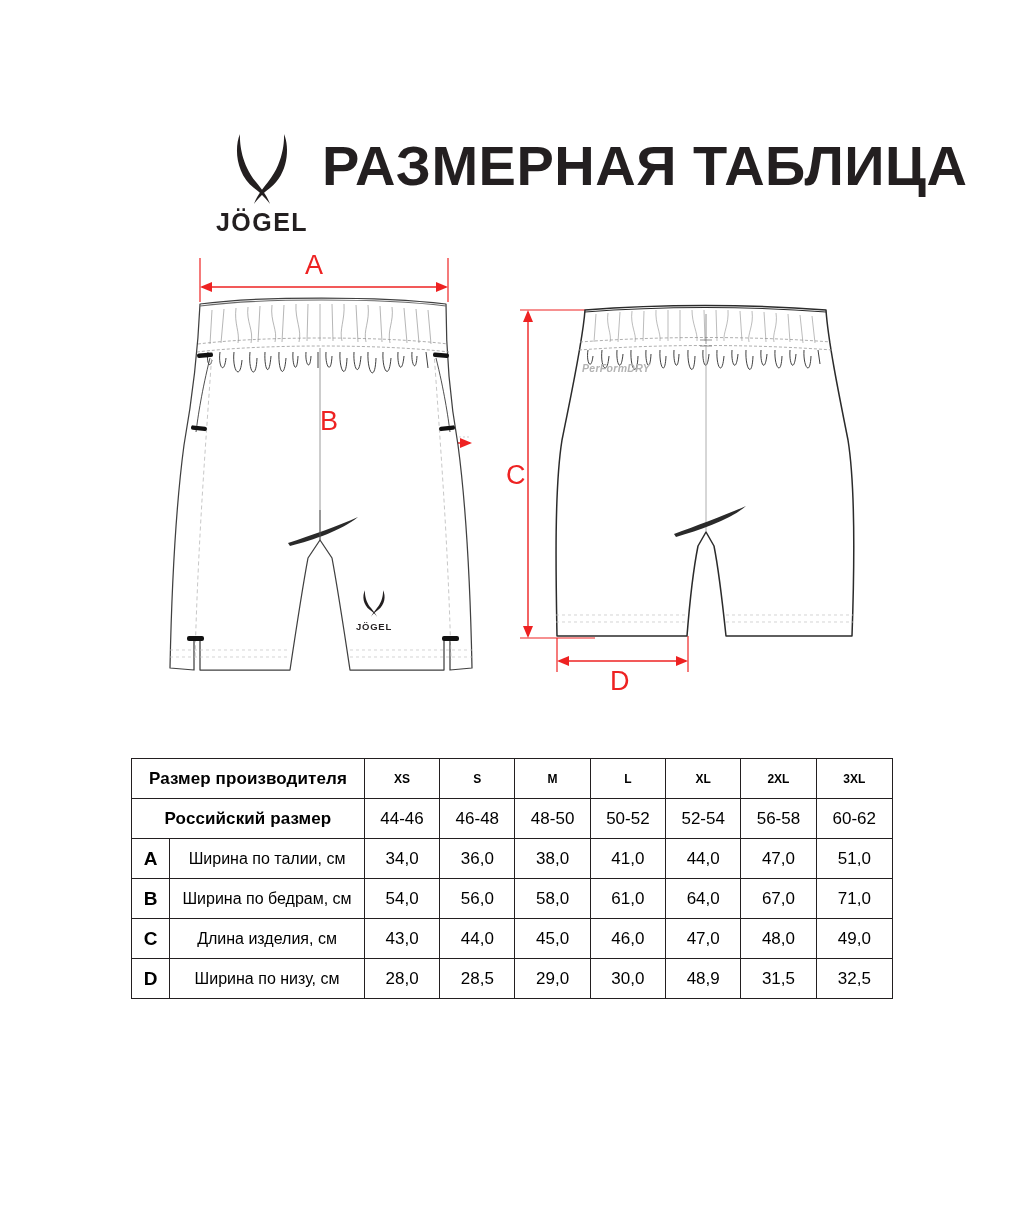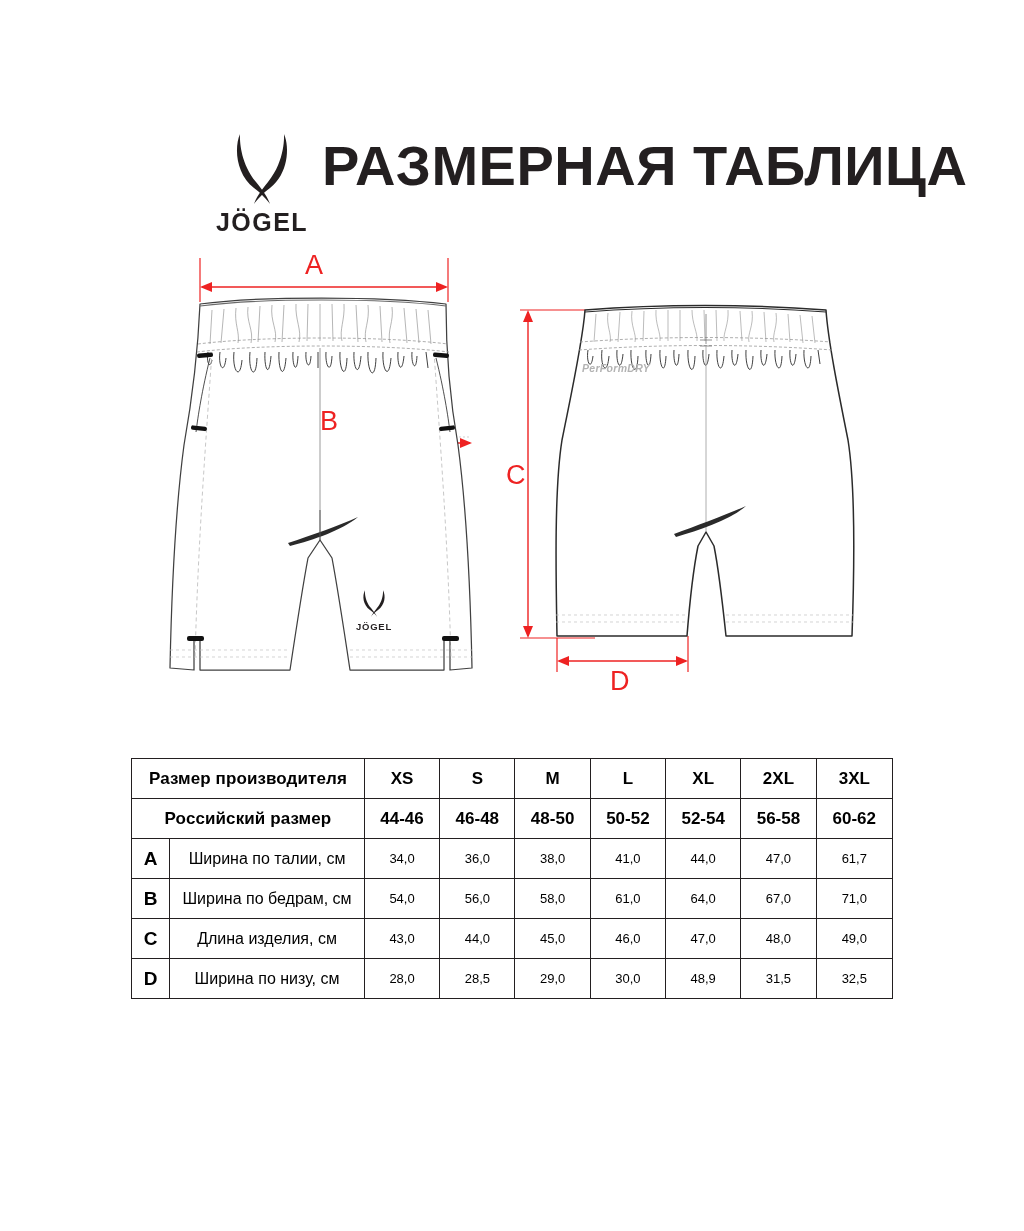--- a/index.html
+++ b/index.html
@@ -94,39 +94,39 @@
   col.c-size   { width: 75px; }
   col.c-size-last { width: 76px; }
 
   .hdr-label {
     font-weight: 700;
     font-size: 17px;
     letter-spacing: 0.1px;
   }
   .hdr-size {
     font-weight: 700;
-    font-size: 17px;
+    font-size: 12px;
   }
   .sub-val {
-    font-weight: 700;
+    font-weight: 400;
     font-size: 17px;
   }
   .row-letter {
     font-weight: 700;
     font-size: 19px;
   }
   .row-desc {
     font-weight: 400;
     font-size: 16px;
     text-align: left;
     padding-left: 12px;
   }
   .row-val {
     font-weight: 400;
-    font-size: 13px;
+    font-size: 17px;
     margin-left: 24px;
   }
 </style>
 </head>
 <body>
 
 <div id="header">
 
   <div id="brand-logo">
     <svg id="brand-mark" width="96" height="80" viewBox="0 0 96 80">
@@ -426,21 +426,21 @@
 
       <tr>
         <td class="row-letter">A</td>
         <td class="row-desc">Ширина по талии, см</td>
         <td class="row-val">34,0</td>
         <td class="row-val">36,0</td>
         <td class="row-val">38,0</td>
         <td class="row-val">41,0</td>
         <td class="row-val">44,0</td>
         <td class="row-val">47,0</td>
-        <td class="row-val">61,7</td>
+        <td class="row-val">51,0</td>
       </tr>
 
       <tr>
         <td class="row-letter">B</td>
         <td class="row-desc">Ширина по бедрам, см</td>
         <td class="row-val">54,0</td>
         <td class="row-val">56,0</td>
         <td class="row-val">58,0</td>
         <td class="row-val">61,0</td>
         <td class="row-val">64,0</td>

